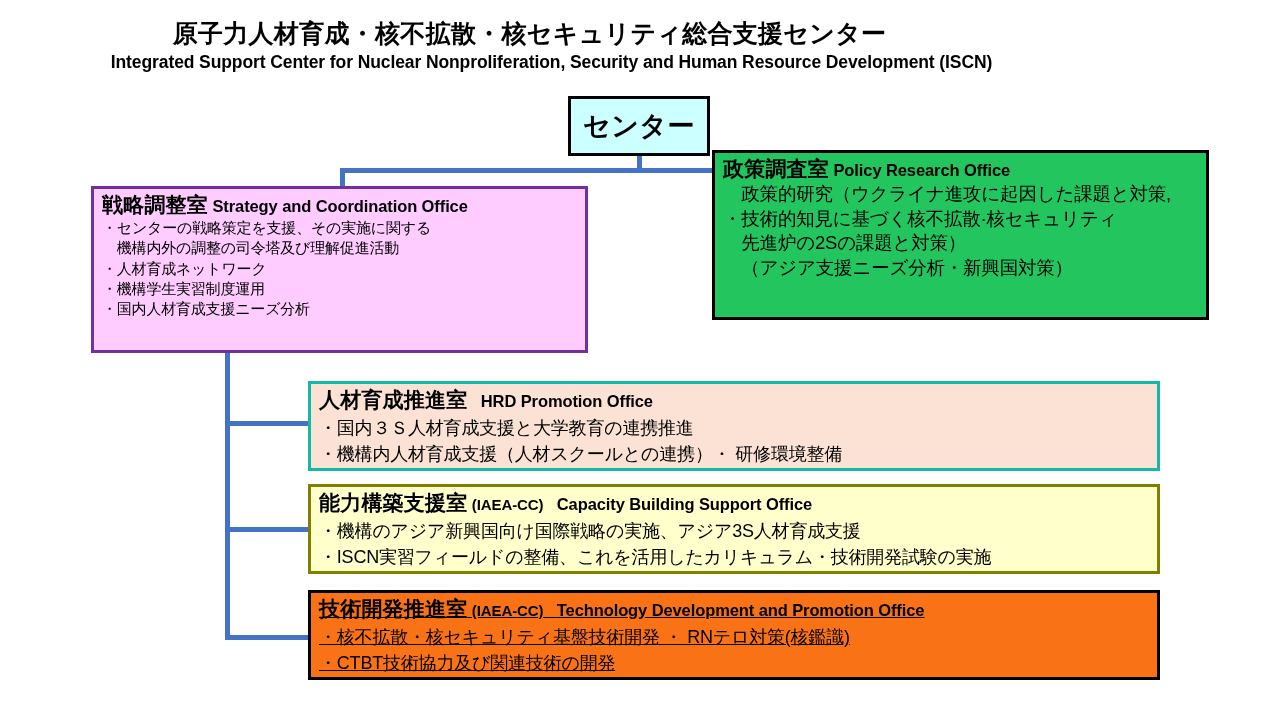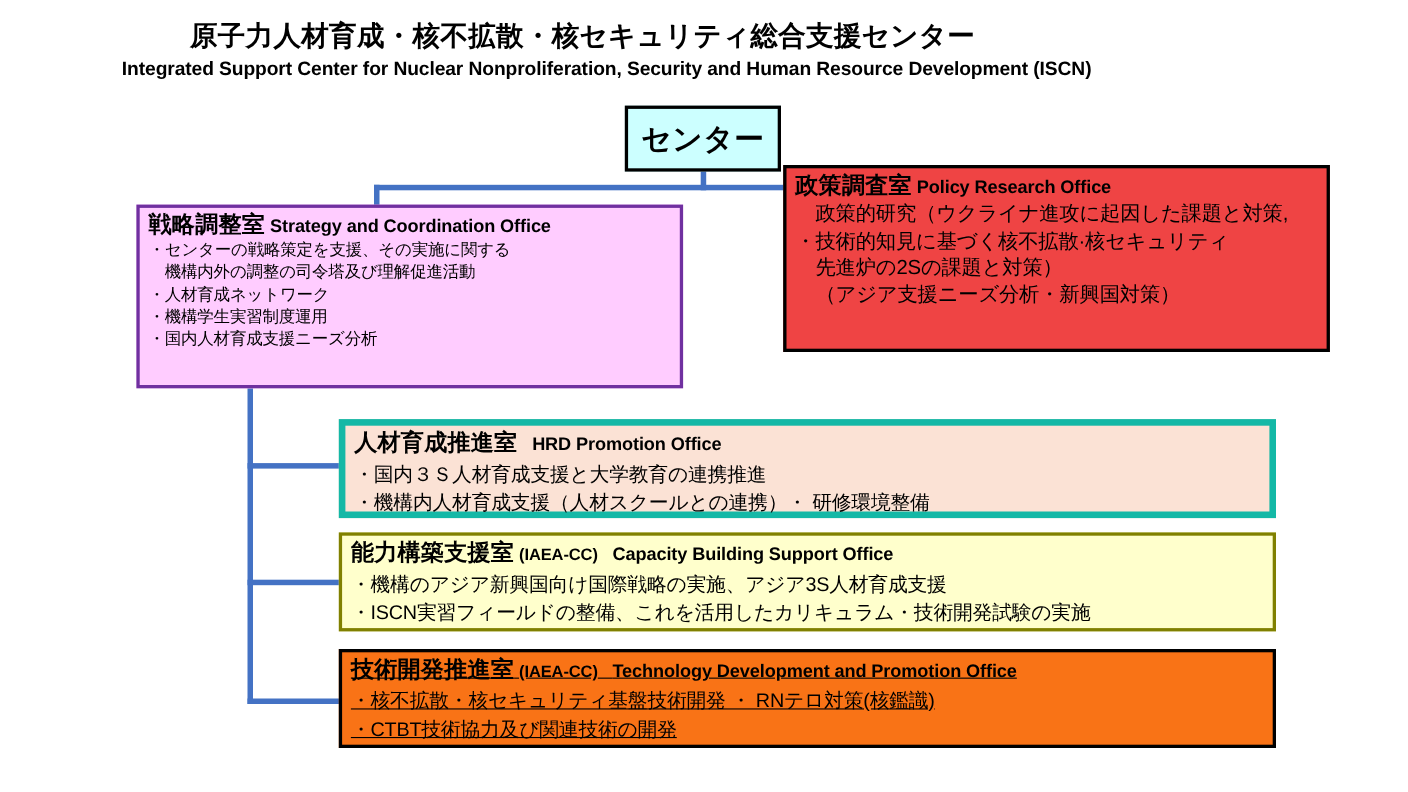--- a/index.html
+++ b/index.html
@@ -69,29 +69,28 @@
   }
   .box-center .hdr-ja {
     font-size: 27px;
     font-weight: bold;
     line-height: 1;
     letter-spacing: 0.5px;
   }
   .box-strategy {
     background: #FFCCFF;
     border: 3px solid #7030A0;
-    margin-left: 33px;
   }
   .box-policy {
-    background: #ef4444;
+    background: #22c55e;
     border: 3px solid #000000;
   }
   .box-hrd {
     background: #FBE2D5;
-    border: 6px solid #14b8a6;
+    border: 3px solid #14b8a6;
   }
   .box-capacity {
     background: #FFFFCC;
     border: 3px solid #808000;
   }
   .box-tech {
     background: #f97316;
     border: 3px solid #000000;
     text-decoration: underline;
   }

